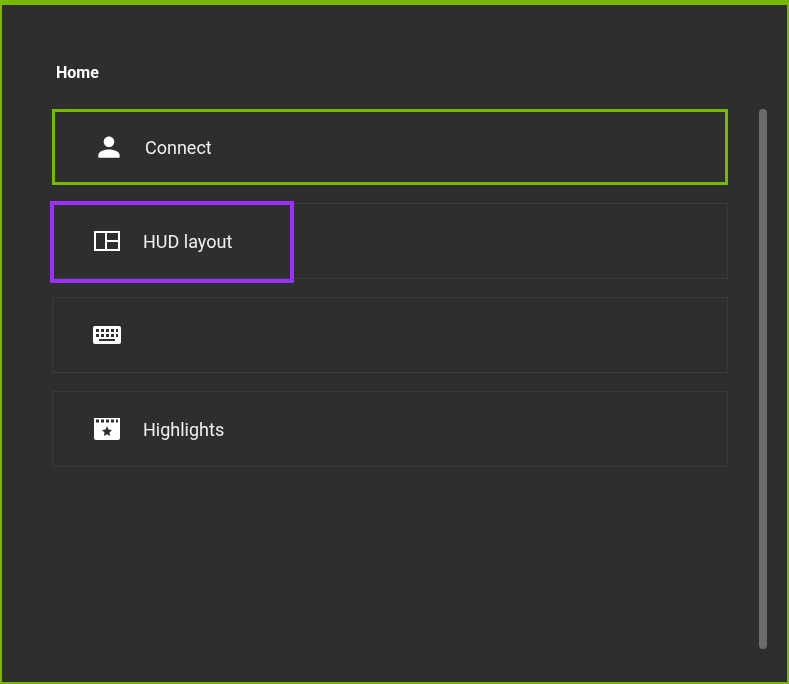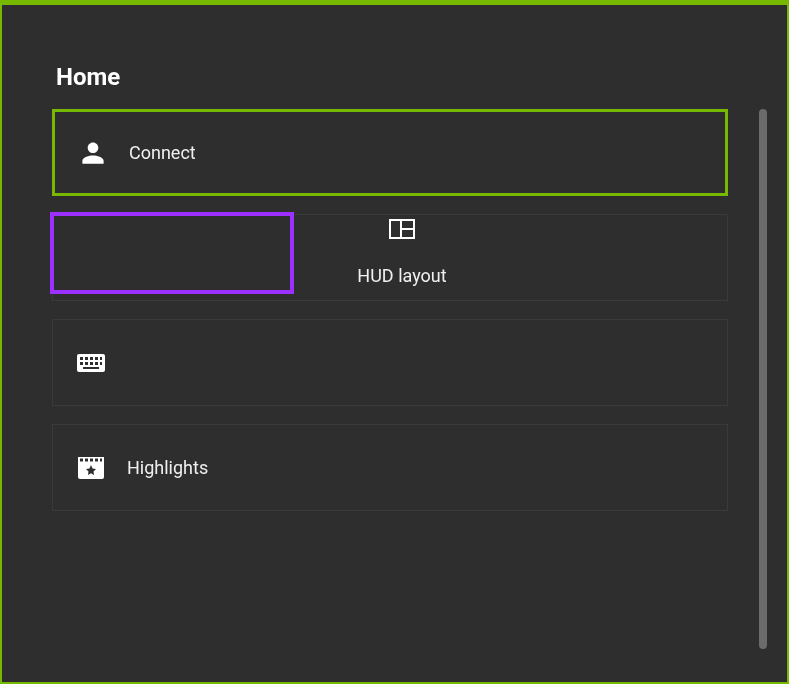--- a/index.html
+++ b/index.html
@@ -11,38 +11,38 @@
       color: #fff;
       overflow: hidden;
       border: 2px solid #76b900;
       border-top-width: 5px;
       position: relative;
     }
     .page-title {
       position: absolute;
       top: 58px;
       left: 54px;
-      font-size: 24px;
+      font-size: 16px;
       font-weight: 700;
       color: #fff;
     }
     .list-container {
       position: absolute;
       top: 104px;
       left: 50px;
       width: 676px;
       height: 560px;
     }
     .menu-item {
       display: flex;
       align-items: center;
-      height: 87px;
+      height: 76px;
       border: 1px solid #3a3a3a;
       margin-bottom: 18px;
-      padding-left: 24px;
+      padding-left: 40px;
       gap: 22px;
       cursor: pointer;
       position: relative;
       background: #2e2e2e;
     }
     .menu-item .icon-wrap {
       width: 28px;
       height: 28px;
       display: flex;
       align-items: center;
@@ -92,21 +92,21 @@
 
   <div class="menu-item highlight-green">
     <span class="icon-wrap">
       <svg width="26" height="26" viewBox="0 0 24 24" fill="#fff">
         <path d="M12 12c2.7 0 4.9-2.2 4.9-4.9S14.7 2.2 12 2.2 7.1 4.4 7.1 7.1 9.3 12 12 12zm0 2.2c-3.3 0-9.8 1.6-9.8 4.9V22h19.6v-2.9c0-3.3-6.5-4.9-9.8-4.9z"></path>
       </svg>
     </span>
     <span class="label">Connect</span>
   </div>
 
-  <div class="menu-item" style="position:relative;flex-direction:column;">
+  <div class="menu-item" style="position:relative;">
     <span class="icon-wrap">
       <svg width="26" height="20" viewBox="0 0 26 20" fill="#fff">
         <rect x="0" y="0" width="26" height="20" fill="#fff"></rect>
         <rect x="2" y="2" width="9" height="16" fill="#2e2e2e"></rect>
         <rect x="13" y="2" width="11" height="7" fill="#2e2e2e"></rect>
         <rect x="13" y="11" width="11" height="7" fill="#2e2e2e"></rect>
       </svg>
     </span>
     <span class="label">HUD layout</span>
     <div class="purple-overlay"></div>

